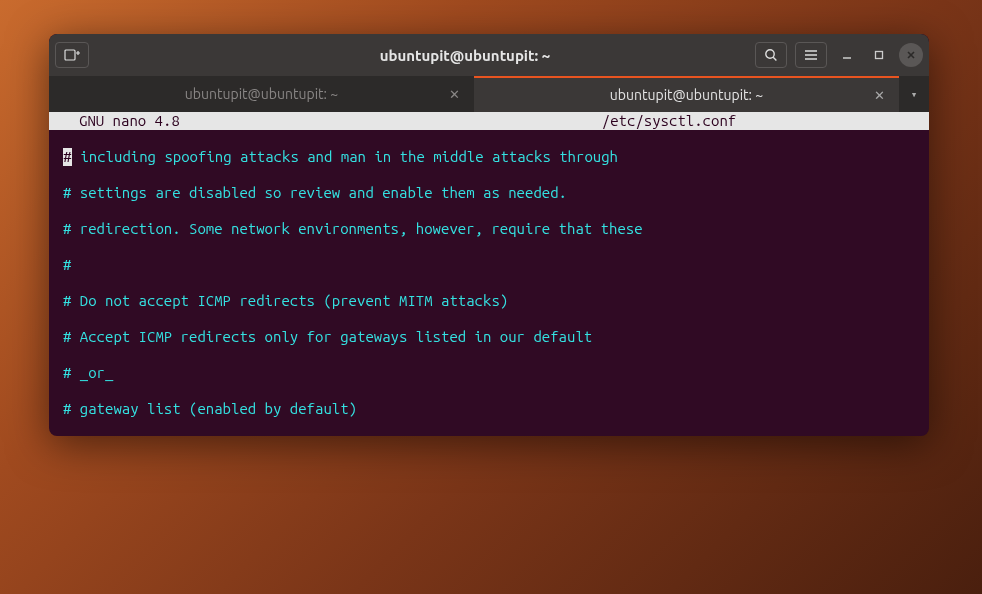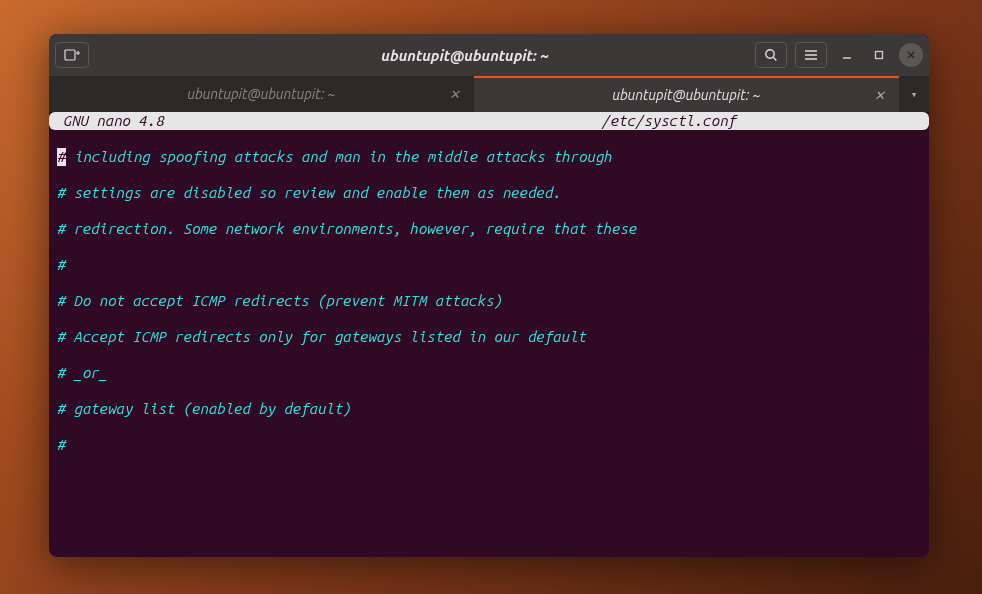--- a/index.html
+++ b/index.html
@@ -9,28 +9,27 @@
     background: linear-gradient(135deg, #c96b2e 0%, #a04a1f 30%, #7a3518 60%, #4a1f0e 100%);
     position: relative;
     font-family: "Ubuntu Mono", "DejaVu Sans Mono", monospace;
     overflow: hidden;
   }
   .terminal-window {
     position: absolute;
     left: 49px;
     top: 34px;
     width: 880px;
-    height: 523px;
+    height: 402px;
     background: #300a24;
     border-radius: 8px;
     box-shadow: 0 8px 40px rgba(0,0,0,0.5);
     display: flex;
     flex-direction: column;
     overflow: hidden;
-    font-style: italic;
   }
   .titlebar {
     height: 42px;
     background: #3b3837;
     display: flex;
     align-items: center;
     padding: 0 6px;
     border-top-left-radius: 8px;
     border-top-right-radius: 8px;
     color: #d9d9d9;
@@ -134,38 +133,37 @@
     flex: 1;
     padding: 0;
     overflow: hidden;
     display: flex;
     flex-direction: column;
   }
   .nano-header {
     background: #e6e6e6;
     color: #2c001e;
     display: flex;
-    padding: 0 14px;
+    padding: 0 30px;
     font-size: 15px;
     line-height: 18px;
     height: 18px;
     font-family: "Ubuntu Mono", monospace;
-    border-radius: 6px;
   }
   .nano-header .app { width: 360px; }
   .nano-header .file { flex: 1; text-align: center; }
   .content {
     flex: 1;
     padding: 0 0 0 0;
     font-size: 15px;
     line-height: 18px;
     color: #34e2e2;
     white-space: pre;
   }
-  .content .line { padding-left: 8px; }
+  .content .line { padding-left: 14px; }
   .content .hl-first {
     background: #e6e6e6;
     color: #2c001e;
     display: inline-block;
     width: 9px;
     text-align: center;
   }
   svg { display: block; }
 </style>
 </head>

